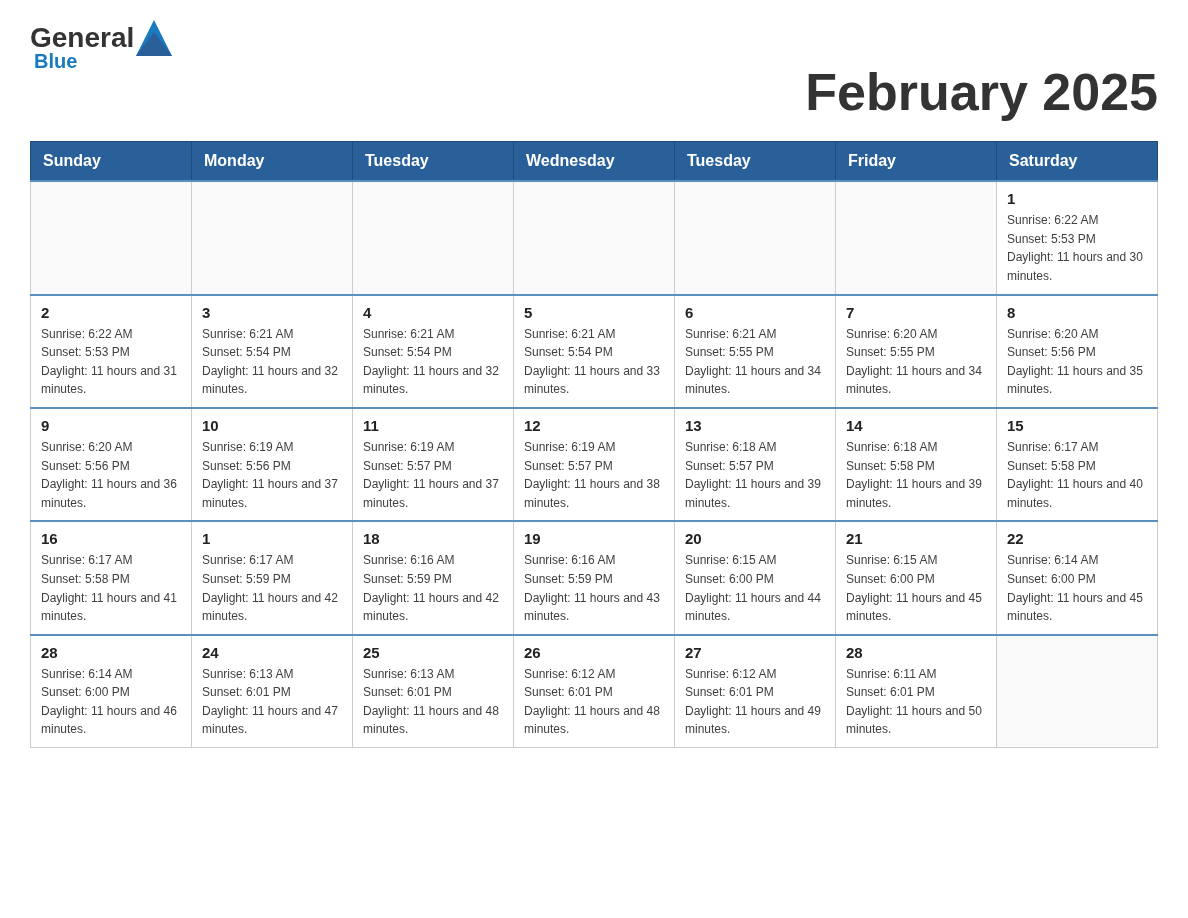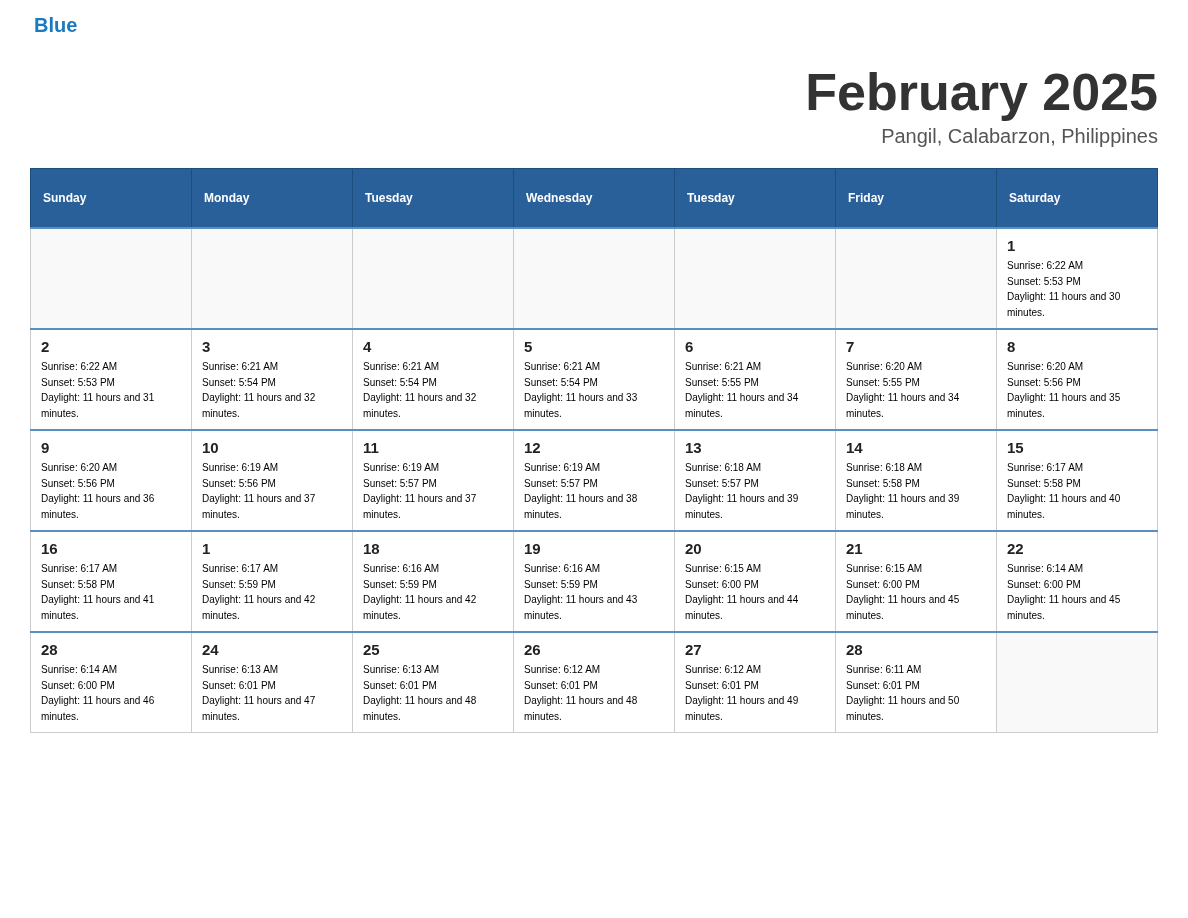--- a/index.html
+++ b/index.html
@@ -57,23 +57,23 @@
       margin-top: 4px;
     }
     .calendar {
       width: 100%;
       border-collapse: collapse;
       border: 1px solid #999;
     }
     .calendar th {
       background-color: #2a6099;
       color: #fff;
-      font-size: 12px;
-      font-weight: bold;
-      padding: 22px 12px;
+      font-size: 16px;
+      font-weight: bold;
+      padding: 10px 12px;
       text-align: left;
       border: 1px solid #1e4f7a;
       margin-left: 48px;
     }
     .calendar td {
       vertical-align: top;
       padding: 8px 10px;
       border: 1px solid #ccc;
       width: 14.28%;
       min-height: 110px;
@@ -85,39 +85,46 @@
       background: #f9f9f9;
     }
     .day-number {
       font-size: 15px;
       font-weight: bold;
       display: block;
       margin-bottom: 4px;
       color: #222;
     }
     .day-info {
-      font-size: 10px;
+      font-size: 12px;
       line-height: 1.55;
-      color: #000000;
+      color: #404040;
     }
     tr.week-row td {
       border-top: 2px solid #5a8fc0;
     }
   </style>
 </head>
 <body>
 
 <div class="header">
   <div class="logo-combined">
+    <div class="logo-row1">
+      <span class="logo-text-general">General</span>
+
+      <svg class="logo-icon" viewBox="0 0 36 36" xmlns="http://www.w3.org/2000/svg">
+        <polygon points="0,36 18,0 36,36" fill="#1a7abf"></polygon>
+        <polygon points="0,36 18,12 36,36" fill="#2a6099"></polygon>
+      </svg>
+    </div>
     <span class="logo-blue" style="margin-top:-6px; margin-left:4px;">Blue</span>
   </div>
 
   <div class="title-section">
     <div class="main-title">February 2025</div>
-    <div class="subtitle">Pangil, Calabarzon, Philippines</div>
   </div>
 </div>
 
 <table class="calendar">
   <thead>
     <tr>
       <th>Sunday</th>
       <th>Monday</th>
       <th>Tuesday</th>
       <th>Wednesday</th>

